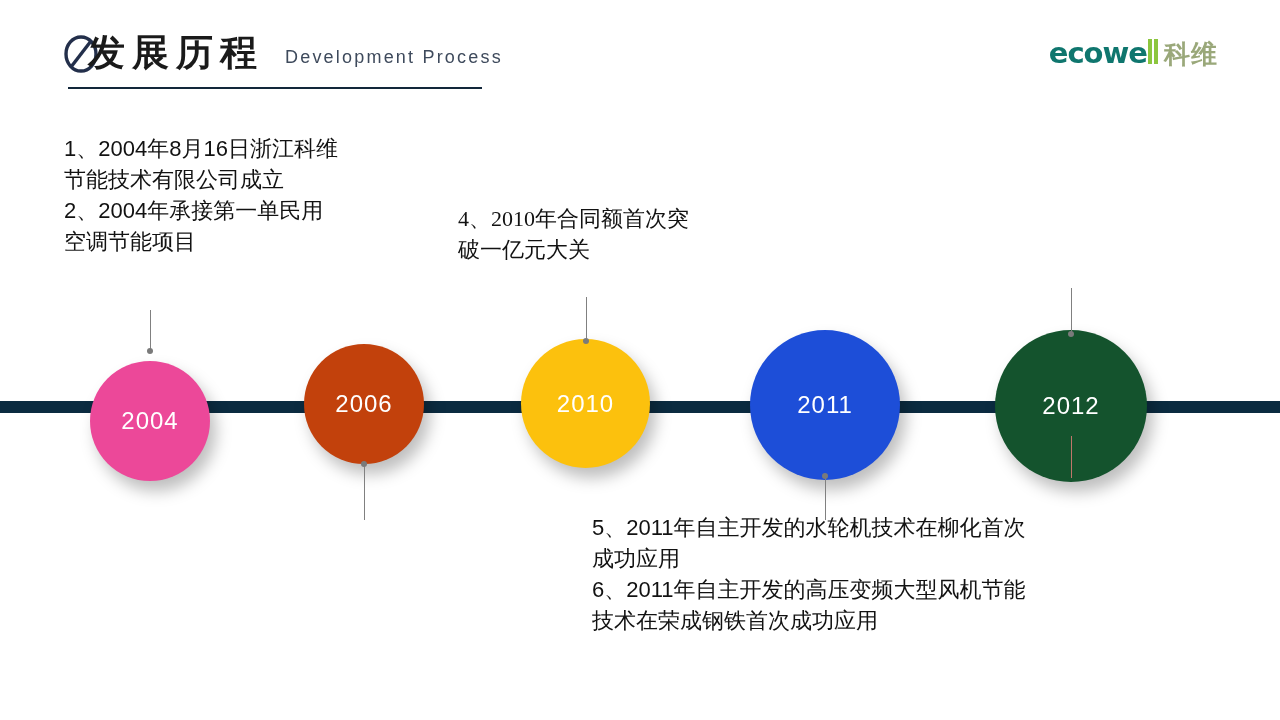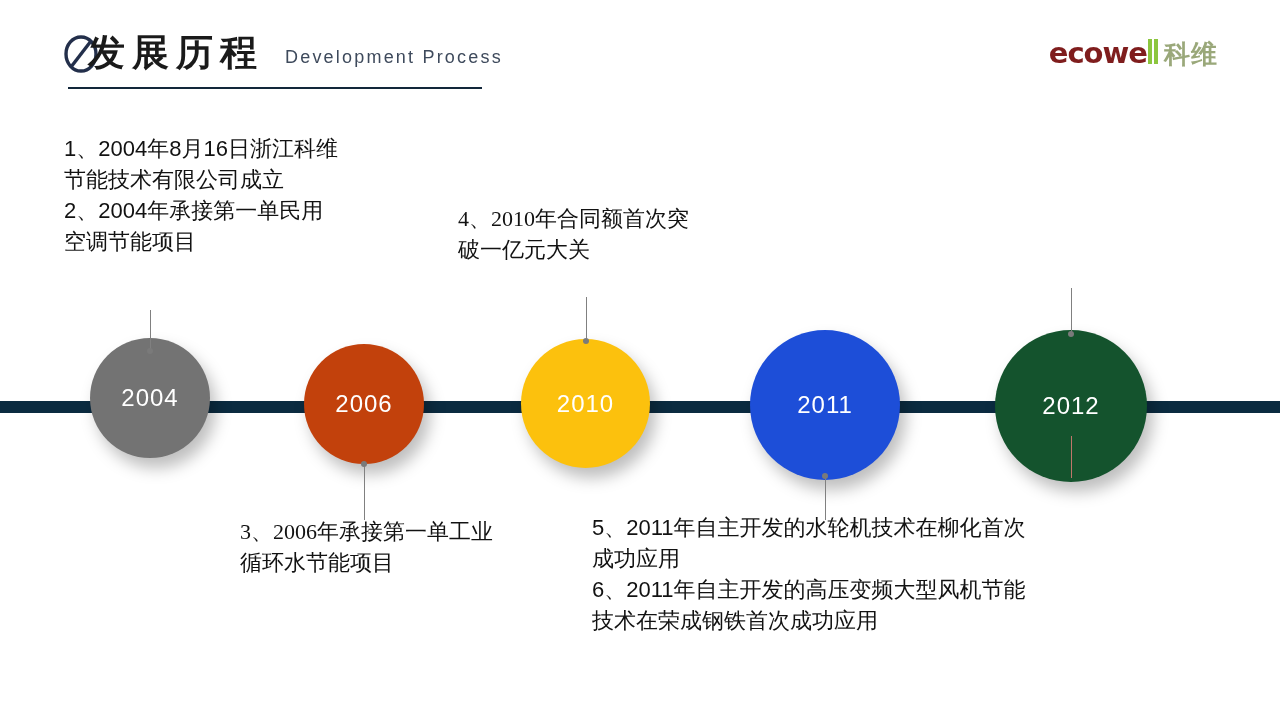--- a/index.html
+++ b/index.html
@@ -66,21 +66,21 @@
     position: absolute;
     right: 62px;
     top: 36px;
     display: flex;
     align-items: baseline;
     white-space: nowrap;
   }
   .logo-word {
     font-size: 29px;
     font-weight: bold;
-    color: #7f1d1d;
+    color: #0f766e;
     letter-spacing: -1px;
     font-family: "DejaVu Sans", sans-serif;
   }
   .logo-bars {
     display: inline-block;
     width: 11px;
     height: 25px;
     position: relative;
     margin: 0 2px 0 1px;
     transform: translateY(1px);
@@ -176,21 +176,21 @@
   <div class="header-rule"></div>
 
   <div class="logo">
     <span class="logo-word">ecowe</span>
     <span class="logo-bars"></span>
     <span class="logo-cn">科维</span>
   </div>
 
   <div class="timeline-bar"></div>
 
-  <div class="node" style="left:90px; top:338px; width:120px; height:120px; background:#737373;">
+  <div class="node" style="left:90px; top:361px; width:120px; height:120px; background:#ec4899;">
     <span class="node-label">2004</span>
   </div>
   <div class="node" style="left:304px; top:344px; width:120px; height:120px; background:#c2410c;">
     <span class="node-label">2006</span>
   </div>
   <div class="node" style="left:521px; top:339px; width:129px; height:129px; background:#fcc10d;">
     <span class="node-label">2010</span>
   </div>
   <div class="node" style="left:750px; top:330px; width:150px; height:150px; background:#1d4ed8;">
     <span class="node-label">2011</span>
@@ -217,21 +217,19 @@
 
   <div class="note" style="left:64px; top:133px; width:400px;">1、2004年8月16日浙江科维
 节能技术有限公司成立
 2、2004年承接第一单民用
 空调节能项目</div>
 
   <div class="note note-serifnum" style="left:458px; top:203px; width:320px;">4、2010年合同额首次突
 破一亿元大关</div>
 
 
-  <div class="note note-serifnum" style="left:240px; top:516px; width:360px;">3、2006年承接第一单工业
-循环水节能项目</div>
 
   <div class="note" style="left:592px; top:512px; width:580px;">5、2011年自主开发的水轮机技术在柳化首次
 成功应用
 6、2011年自主开发的高压变频大型风机节能
 技术在荣成钢铁首次成功应用</div>
 
 </div>
 
 </body></html>

